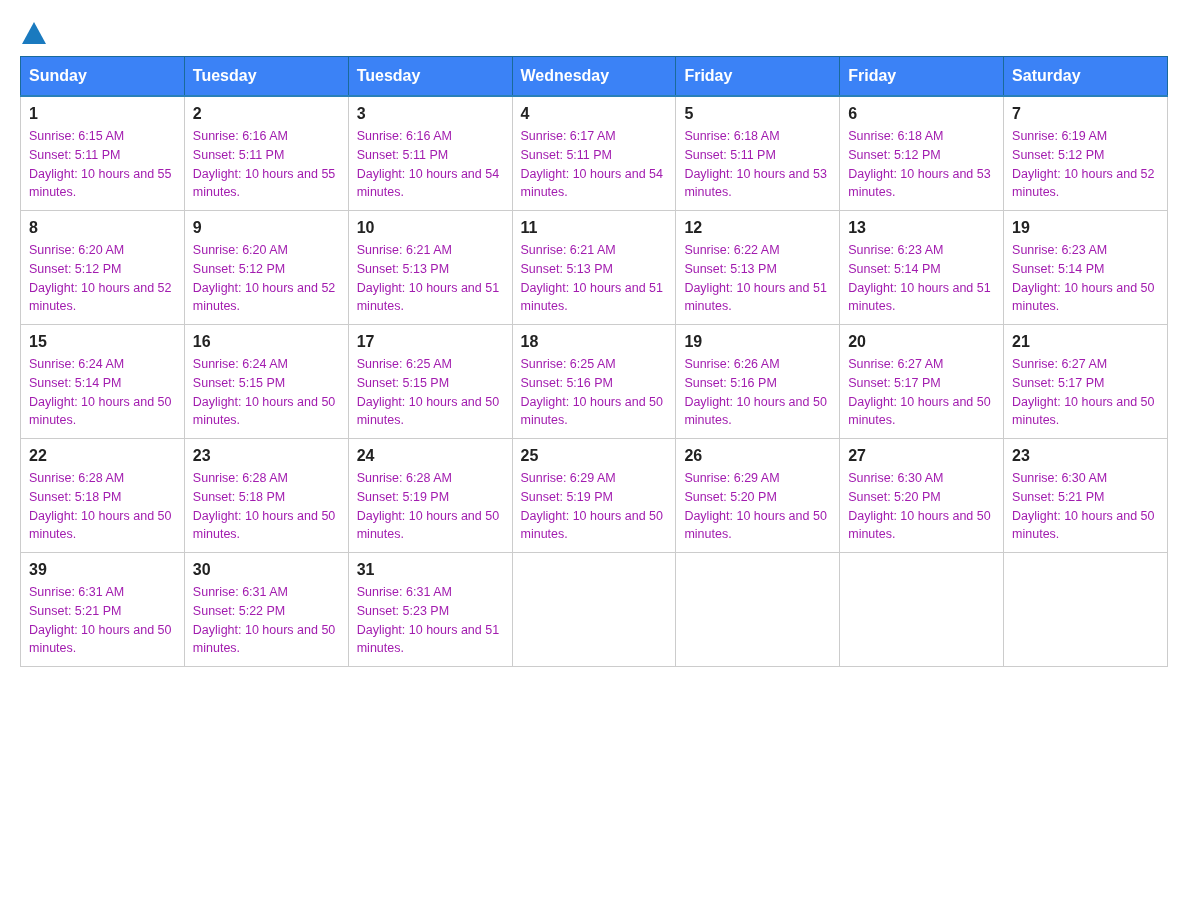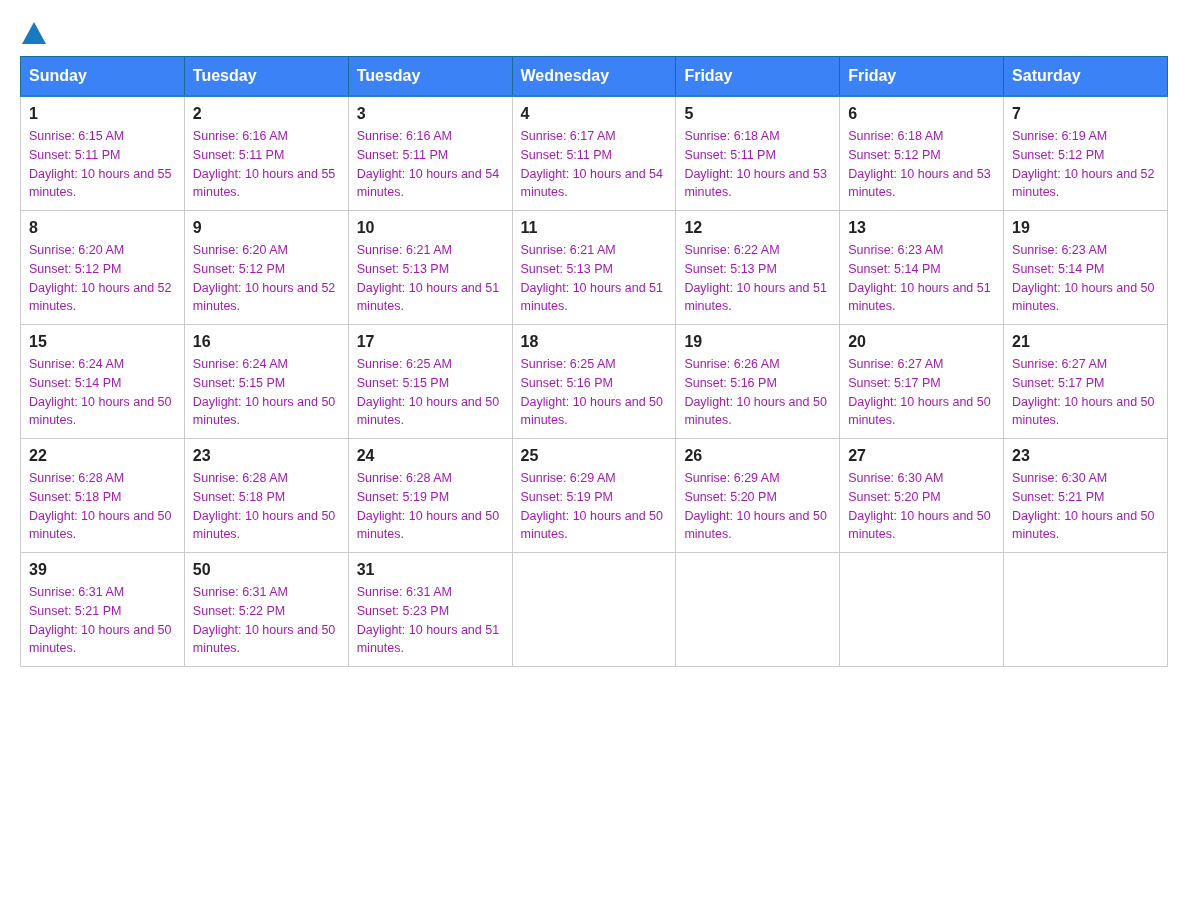--- a/index.html
+++ b/index.html
@@ -253,21 +253,21 @@
           <span class="day-num">23</span>
           <div class="day-info">Sunrise: 6:30 AM<br>Sunset: 5:21 PM<br>Daylight: 10 hours and 50 minutes.</div>
         </td>
       </tr>
       <tr>
         <td>
           <span class="day-num">39</span>
           <div class="day-info">Sunrise: 6:31 AM<br>Sunset: 5:21 PM<br>Daylight: 10 hours and 50 minutes.</div>
         </td>
         <td>
-          <span class="day-num">50</span>
+          <span class="day-num">30</span>
           <div class="day-info">Sunrise: 6:31 AM<br>Sunset: 5:22 PM<br>Daylight: 10 hours and 50 minutes.</div>
         </td>
         <td>
           <span class="day-num">31</span>
           <div class="day-info">Sunrise: 6:31 AM<br>Sunset: 5:23 PM<br>Daylight: 10 hours and 51 minutes.</div>
         </td>
         <td class="empty"></td>
         <td class="empty"></td>
         <td class="empty"></td>
         <td class="empty"></td>

